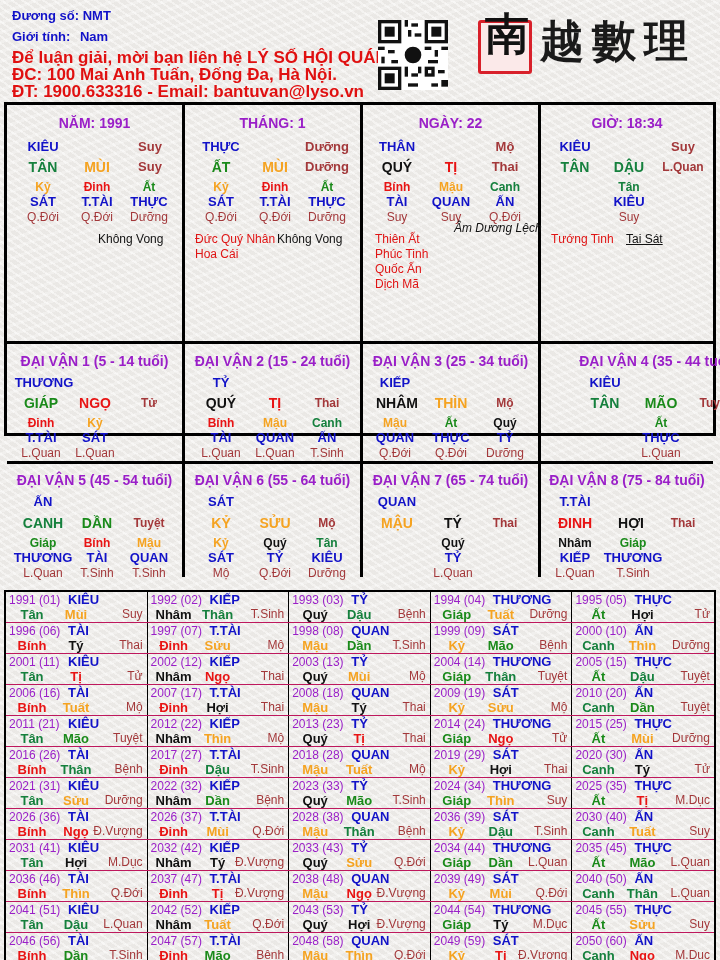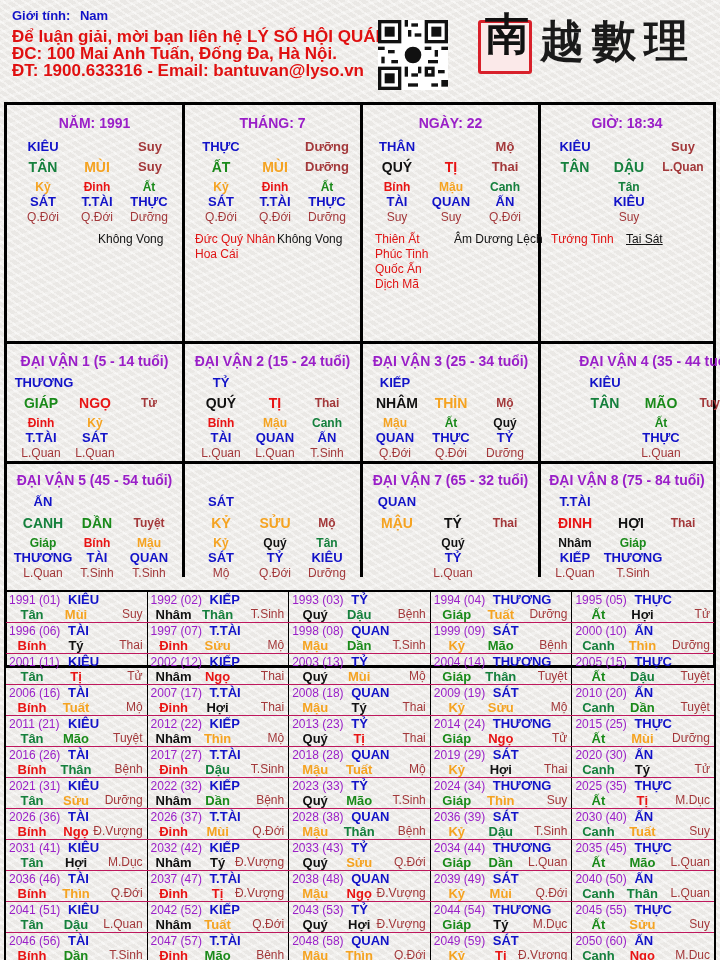--- a/index.html
+++ b/index.html
@@ -14,21 +14,21 @@
   .hdr { position:absolute; left:12px; top:6px; font-size:13px; line-height:20px; }
   .hdr .blue { color:#1010c8; font-weight:bold; }
   .hdr .red { color:#e01010; font-weight:bold; line-height:17px; font-size:17px; }
   .hdr .l1 { height:21px; }
   .hdr .l2 { height:22px; }
   .qr { position:absolute; left:378px; top:20px; width:70px; height:70px; background:#fff; }
   .seal { position:absolute; left:478px; top:20px; width:54px; height:54px; border:3px solid #d8202a; border-radius:3px; background:#fbe9e9; box-sizing:border-box; }
   .seal .big { position:absolute; left:4px; top:-18px; font-family:"DejaVu Serif", serif; font-size:44px; color:#111; font-weight:bold; }
   .brand { position:absolute; left:540px; top:12px; font-family:"DejaVu Serif", serif; font-size:44px; color:#1a1a1a; letter-spacing:8px; font-weight:bold; }
 
-  .grid { position:absolute; left:4px; top:102px; width:712px; height:566px; border:3px solid #000; box-sizing:border-box; }
+  .grid { position:absolute; left:4px; top:102px; width:712px; height:334px; border:3px solid #000; box-sizing:border-box; }
   .cell { position:absolute; box-sizing:border-box; }
   .vline { position:absolute; width:3px; background:#000; }
   .hline { position:absolute; height:3px; background:#000; }
   .ttl { position:absolute; left:0; right:0; text-align:center; color:#9a1fc8; font-weight:bold; font-size:14px; }
   .t { position:absolute; font-weight:bold; text-align:center; white-space:nowrap; }
   .n { position:absolute; text-align:center; white-space:nowrap; font-size:12px; }
   .s12 { font-size:12px; }
   .s13 { font-size:13px; }
   .s14 { font-size:14px; }
   .c-blue { color:#1212c8; }
@@ -49,20 +49,24 @@
   .yc .yr { position:absolute; left:3px; top:1px; font-size:12px; color:#9a1fc8; }
   .yc .thn { position:absolute; left:62px; width:70px; text-align:left; top:0px; font-size:13px; font-weight:bold; color:#1212c8; }
   .yc .cn { position:absolute; left:4px; width:44px; text-align:center; top:15px; font-size:13px; font-weight:bold; }
   .yc .ch { position:absolute; left:50px; width:40px; text-align:center; top:15px; font-size:13px; font-weight:bold; }
   .yc .st { position:absolute; right:4px; top:15px; font-size:12px; color:#a3383a; text-align:right; }
 </style>
 </head>
 <body>
 
 <div class="hdr">
+  <div class="l1">
+    <span class="blue">Đương số:</span>
+    <span class="blue">NMT</span>
+  </div>
   <div class="l2">
     <span class="blue">Giới tính:</span>
     <span class="blue" style="margin-left:6px">Nam</span>
   </div>
   <div class="red">Để luận giải, mời bạn liên hệ LÝ SỐ HỘI QUÁN.</div>
   <div class="red">ĐC: 100 Mai Anh Tuấn, Đống Đa, Hà Nội.</div>
   <div class="red">ĐT: 1900.633316 - Email: bantuvan@lyso.vn</div>
 </div>
 
 <div class="qr">
@@ -129,21 +133,21 @@
     <div class="t s13 c-blue" style="left:8px; width:56px; top:89px;">SÁT</div>
     <div class="t s13 c-blue" style="left:62px; width:56px; top:89px;">T.TÀI</div>
     <div class="t s13 c-blue" style="left:114px; width:56px; top:89px;">THỰC</div>
     <div class="n c-drd" style="left:8px; width:56px; top:105px;">Q.Đới</div>
     <div class="n c-drd" style="left:62px; width:56px; top:105px;">Q.Đới</div>
     <div class="n c-drd" style="left:114px; width:56px; top:105px;">Dưỡng</div>
     <div class="note-blk" style="left:91px; top:127px;">Không Vong</div>
   </div>
 
   <div class="cell" style="left:178px; top:0; width:175px; height:236px;">
-    <div class="ttl" style="top:10px;">THÁNG: 7</div>
+    <div class="ttl" style="top:10px;">THÁNG: 1</div>
     <div class="t s13 c-blue" style="left:8px; width:56px; top:34px;">THỰC</div>
     <div class="t s13 c-drd" style="left:114px; width:56px; top:34px;">Dưỡng</div>
     <div class="t s14 c-grn" style="left:8px; width:56px; top:54px;">ẤT</div>
     <div class="t s14 c-org" style="left:62px; width:56px; top:54px;">MÙI</div>
     <div class="t s13 c-drd" style="left:114px; width:56px; top:54px;">Dưỡng</div>
     <div class="t s12 c-org" style="left:8px; width:56px; top:75px;">Kỷ</div>
     <div class="t s12 c-red" style="left:62px; width:56px; top:75px;">Đinh</div>
     <div class="t s12 c-grn" style="left:114px; width:56px; top:75px;">Ất</div>
     <div class="t s13 c-blue" style="left:8px; width:56px; top:89px;">SÁT</div>
     <div class="t s13 c-blue" style="left:62px; width:56px; top:89px;">T.TÀI</div>
@@ -169,21 +173,21 @@
     <div class="t s13 c-blue" style="left:6px; width:56px; top:89px;">TÀI</div>
     <div class="t s13 c-blue" style="left:60px; width:56px; top:89px;">QUAN</div>
     <div class="t s13 c-blue" style="left:114px; width:56px; top:89px;">ẤN</div>
     <div class="n c-drd" style="left:6px; width:56px; top:105px;">Suy</div>
     <div class="n c-drd" style="left:60px; width:56px; top:105px;">Suy</div>
     <div class="n c-drd" style="left:114px; width:56px; top:105px;">Q.Đới</div>
     <div class="note-red" style="left:12px; top:127px;">Thiên Ất</div>
     <div class="note-red" style="left:12px; top:142px;">Phúc Tinh</div>
     <div class="note-red" style="left:12px; top:157px;">Quốc Ấn</div>
     <div class="note-red" style="left:12px; top:172px;">Dịch Mã</div>
-    <div class="note-blk" style="left:91px; top:127px;">Âm Dương Lệch</div>
+    <div class="note-blk" style="left:91px; top:116px;font-style:italic;">Âm Dương Lệch</div>
   </div>
 
   <div class="cell" style="left:534px; top:0; width:172px; height:236px;">
     <div class="ttl" style="top:10px;">GIỜ: 18:34</div>
     <div class="t s13 c-blue" style="left:6px; width:56px; top:34px;">KIÊU</div>
     <div class="t s13 c-drd" style="left:114px; width:56px; top:34px;">Suy</div>
     <div class="t s14 c-gry" style="left:6px; width:56px; top:54px;">TÂN</div>
     <div class="t s14 c-gry" style="left:60px; width:56px; top:54px;">DẬU</div>
     <div class="t s12 c-drd" style="left:112px; width:60px; top:55px;">L.Quan</div>
     <div class="t s12 c-gry" style="left:60px; width:56px; top:75px;">Tân</div>
@@ -263,37 +267,38 @@
     <div class="t s12 c-org" style="left:114px; width:56px; top:72px;">Mậu</div>
     <div class="t s13 c-blue" style="left:2px; width:68px; top:86px;">THƯƠNG</div>
     <div class="t s13 c-blue" style="left:62px; width:56px; top:86px;">TÀI</div>
     <div class="t s13 c-blue" style="left:114px; width:56px; top:86px;">QUAN</div>
     <div class="n c-drd" style="left:6px; width:60px; top:102px;">L.Quan</div>
     <div class="n c-drd" style="left:62px; width:56px; top:102px;">T.Sinh</div>
     <div class="n c-drd" style="left:114px; width:56px; top:102px;">T.Sinh</div>
   </div>
 
   <div class="cell" style="left:178px; top:359px; width:175px; height:113px;">
+    <div class="ttl" style="top:8px;">ĐẠI VẬN 6 (55 - 64 tuổi)</div>
     <div class="t s13 c-blue" style="left:8px; width:56px; top:30px;">SÁT</div>
     <div class="t s14 c-org" style="left:8px; width:56px; top:51px;">KỶ</div>
     <div class="t s14 c-org" style="left:62px; width:56px; top:51px;">SỬU</div>
     <div class="t s12 c-drd" style="left:114px; width:56px; top:52px;">Mộ</div>
     <div class="t s12 c-org" style="left:8px; width:56px; top:72px;">Kỷ</div>
     <div class="t s12 c-blk" style="left:62px; width:56px; top:72px;">Quý</div>
     <div class="t s12 c-gry" style="left:114px; width:56px; top:72px;">Tân</div>
     <div class="t s13 c-blue" style="left:8px; width:56px; top:86px;">SÁT</div>
     <div class="t s13 c-blue" style="left:62px; width:56px; top:86px;">TỶ</div>
     <div class="t s13 c-blue" style="left:114px; width:56px; top:86px;">KIÊU</div>
     <div class="n c-drd" style="left:8px; width:56px; top:102px;">Mộ</div>
     <div class="n c-drd" style="left:62px; width:56px; top:102px;">Q.Đới</div>
     <div class="n c-drd" style="left:114px; width:56px; top:102px;">Dưỡng</div>
   </div>
 
   <div class="cell" style="left:356px; top:359px; width:175px; height:113px;">
-    <div class="ttl" style="top:8px;">ĐẠI VẬN 7 (65 - 32 tuổi)</div>
+    <div class="ttl" style="top:8px;">ĐẠI VẬN 7 (65 - 74 tuổi)</div>
     <div class="t s13 c-blue" style="left:6px; width:56px; top:30px;">QUAN</div>
     <div class="t s14 c-org" style="left:6px; width:56px; top:51px;">MẬU</div>
     <div class="t s14 c-blk" style="left:62px; width:56px; top:51px;">TÝ</div>
     <div class="t s12 c-drd" style="left:114px; width:56px; top:52px;">Thai</div>
     <div class="t s12 c-blk" style="left:62px; width:56px; top:72px;">Quý</div>
     <div class="t s13 c-blue" style="left:62px; width:56px; top:86px;">TỶ</div>
     <div class="n c-drd" style="left:62px; width:56px; top:102px;">L.Quan</div>
   </div>
 
   <div class="cell" style="left:534px; top:359px; width:172px; height:113px;">

